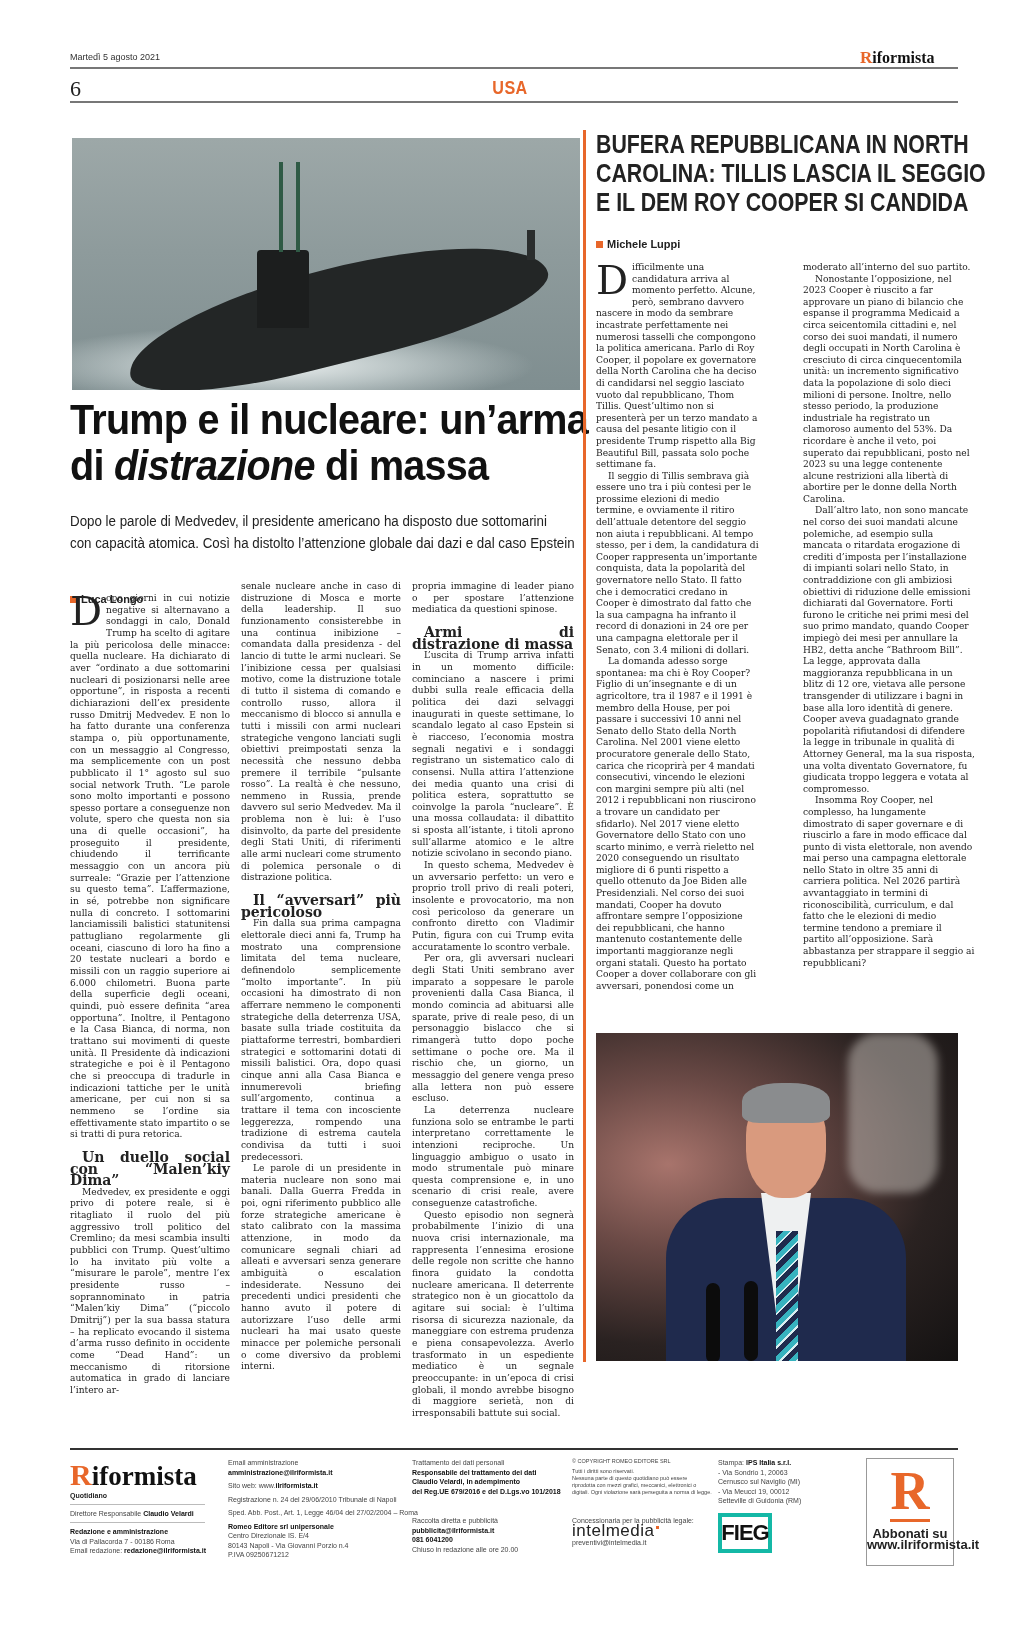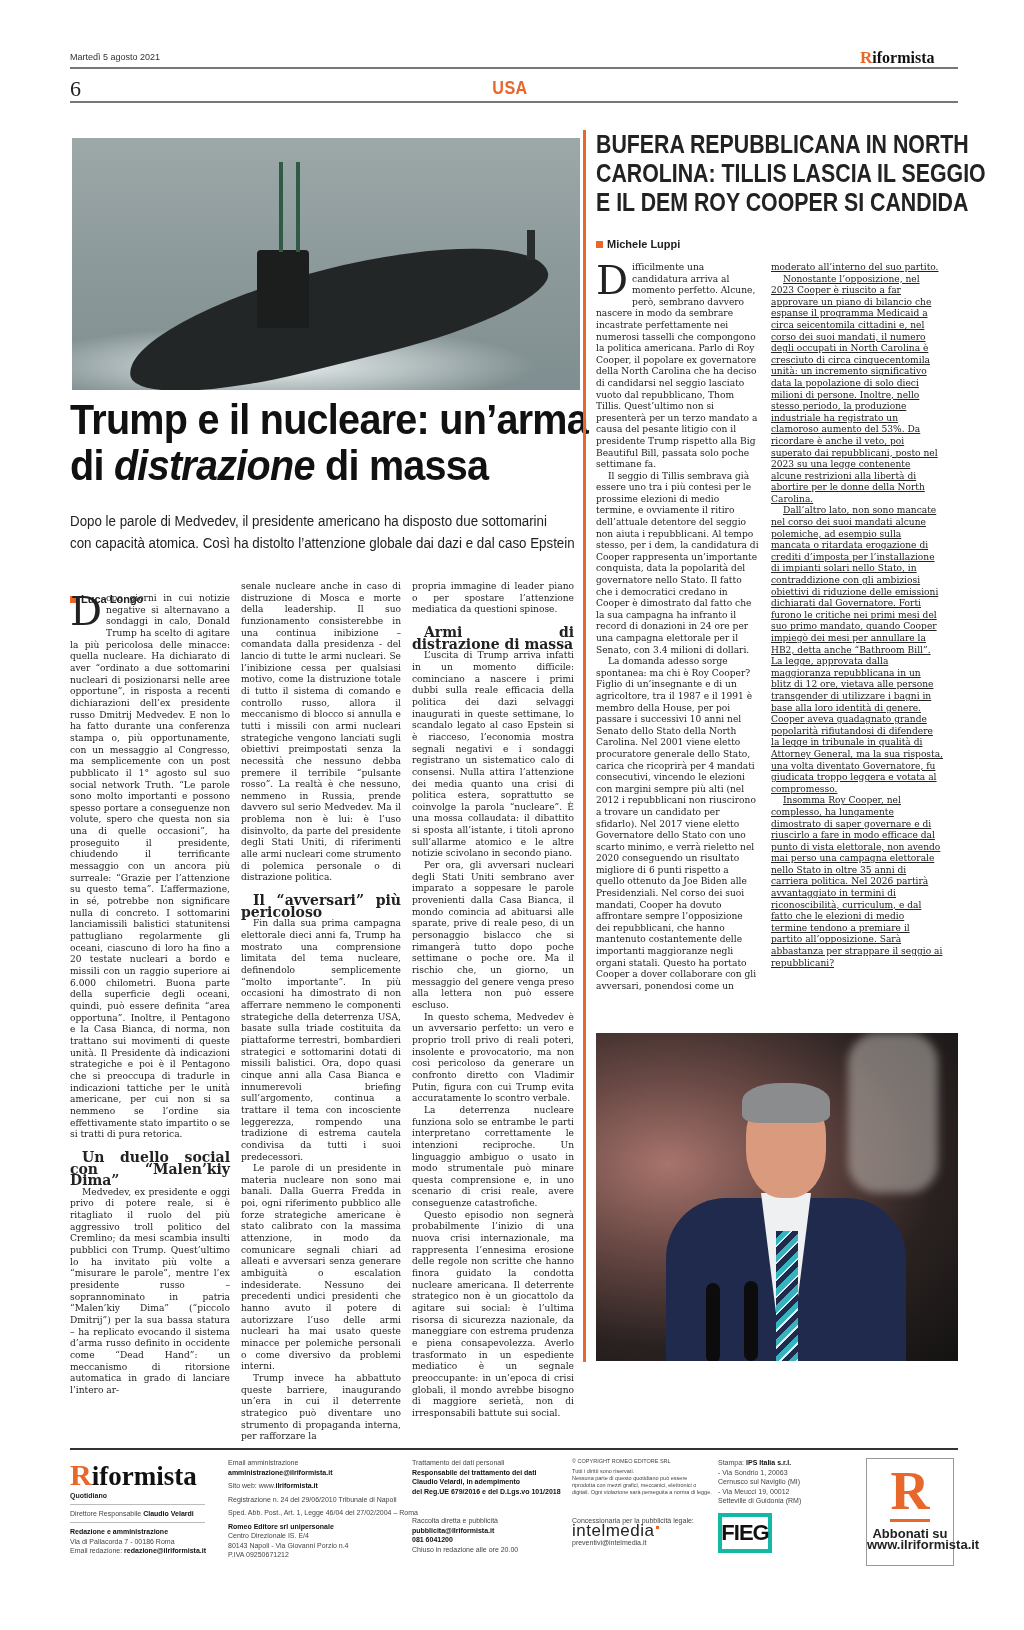--- a/index.html
+++ b/index.html
@@ -112,50 +112,49 @@
   <p class="first"><span class="dropcap">D</span><span>opo giorni in cui notizie negative si alternavano a sondaggi in calo, Donald Trump ha scelto di agitare la più pericolosa delle minacce: quella nucleare. Ha dichiarato di aver “ordinato a due sottomarini nucleari di posizionarsi nelle aree opportune”, in risposta a recenti dichiarazioni dell’ex presidente russo Dmitrij Medvedev. E non lo ha fatto durante una conferenza stampa o, più opportunamente, con un messaggio al Congresso, ma semplicemente con un post pubblicato il 1° agosto sul suo social network Truth. “Le parole sono molto importanti e possono spesso portare a conseguenze non volute, spero che questa non sia una di quelle occasioni”, ha proseguito il presidente, chiudendo il terrificante messaggio con un ancora più surreale: “Grazie per l’attenzione su questo tema”. L’affermazione, in sé, potrebbe non significare nulla di concreto. I sottomarini lanciamissili balistici statunitensi pattugliano regolarmente gli oceani, ciascuno di loro ha fino a 20 testate nucleari a bordo e missili con un raggio superiore ai 6.000 chilometri. Buona parte della superficie degli oceani, quindi, può essere definita “area opportuna”. Inoltre, il Pentagono e la Casa Bianca, di norma, non trattano sui movimenti di queste unità. Il Presidente dà indicazioni strategiche e poi è il Pentagono che si preoccupa di tradurle in indicazioni tattiche per le unità americane, per cui non si sa nemmeno se l’ordine sia effettivamente stato impartito o se si tratti di pura retorica.</span></p>
   <h4>Un duello social con “Malen’kiy Dima”</h4>
   <p>Medvedev, ex presidente e oggi privo di potere reale, si è ritagliato il ruolo del più aggressivo troll politico del Cremlino; da mesi scambia insulti pubblici con Trump. Quest’ultimo lo ha invitato più volte a “misurare le parole”, mentre l’ex presidente russo – soprannominato in patria “Malen’kiy Dima” (“piccolo Dmitrij”) per la sua bassa statura – ha replicato evocando il sistema d’arma russo definito in occidente come “Dead Hand”: un meccanismo di ritorsione automatica in grado di lanciare l’intero ar-</p>
 </div>
 
 <div class="col" style="left:241px; top:581px; width:160px;">
   <p class="first">senale nucleare anche in caso di distruzione di Mosca e morte della leadership. Il suo funzionamento consisterebbe in una continua inibizione – comandata dalla presidenza - del lancio di tutte le armi nucleari. Se l’inibizione cessa per qualsiasi motivo, come la distruzione totale di tutto il sistema di comando e controllo russo, allora il meccanismo di blocco si annulla e tutti i missili con armi nucleari strategiche vengono lanciati sugli obiettivi preimpostati senza la necessità che nessuno debba premere il terribile “pulsante rosso”. La realtà è che nessuno, nemmeno in Russia, prende davvero sul serio Medvedev. Ma il problema non è lui: è l’uso disinvolto, da parte del presidente degli Stati Uniti, di riferimenti alle armi nucleari come strumento di polemica personale o di distrazione politica.</p>
   <h4>Il “avversari” più pericoloso</h4>
   <p>Fin dalla sua prima campagna elettorale dieci anni fa, Trump ha mostrato una comprensione limitata del tema nucleare, definendolo semplicemente “molto importante”. In più occasioni ha dimostrato di non afferrare nemmeno le componenti strategiche della deterrenza USA, basate sulla triade costituita da piattaforme terrestri, bombardieri strategici e sottomarini dotati di missili balistici. Ora, dopo quasi cinque anni alla Casa Bianca e innumerevoli briefing sull’argomento, continua a trattare il tema con incosciente leggerezza, rompendo una tradizione di estrema cautela condivisa da tutti i suoi predecessori.</p>
   <p>Le parole di un presidente in materia nucleare non sono mai banali. Dalla Guerra Fredda in poi, ogni riferimento pubblico alle forze strategiche americane è stato calibrato con la massima attenzione, in modo da comunicare segnali chiari ad alleati e avversari senza generare ambiguità o escalation indesiderate. Nessuno dei precedenti undici presidenti che hanno avuto il potere di autorizzare l’uso delle armi nucleari ha mai usato queste minacce per polemiche personali o come diversivo da problemi interni.</p>
-  <p>Trump invece ha abbattuto queste barriere, inaugurando un’era in cui il deterrente strategico può diventare uno strumento di propaganda interna, per rafforzare la</p>
 </div>
 
 <div class="col" style="left:412px; top:581px; width:162px;">
   <p class="first">propria immagine di leader piano o per spostare l’attenzione mediatica da questioni spinose.</p>
   <h4>Armi di distrazione di massa</h4>
   <p>L’uscita di Trump arriva infatti in un momento difficile: cominciano a nascere i primi dubbi sulla reale efficacia della politica dei dazi selvaggi inaugurati in queste settimane, lo scandalo legato al caso Epstein si è riacceso, l’economia mostra segnali negativi e i sondaggi registrano un sistematico calo di consensi. Nulla attira l’attenzione dei media quanto una crisi di politica estera, soprattutto se coinvolge la parola “nucleare”. È una mossa collaudata: il dibattito si sposta all’istante, i titoli aprono sull’allarme atomico e le altre notizie scivolano in secondo piano.</p>
+  <p>In questo schema, Medvedev è un avversario perfetto: un vero e proprio troll privo di reali poteri, insolente e provocatorio, ma non così pericoloso da generare un confronto diretto con Vladimir Putin, figura con cui Trump evita accuratamente lo scontro verbale.</p>
   <p>Per ora, gli avversari nucleari degli Stati Uniti sembrano aver imparato a soppesare le parole provenienti dalla Casa Bianca, il mondo comincia ad abituarsi alle sparate, prive di reale peso, di un personaggio bislacco che si rimangerà tutto dopo poche settimane o poche ore. Ma il rischio che, un giorno, un messaggio del genere venga preso alla lettera non può essere escluso.</p>
-  <p>In questo schema, Medvedev è un avversario perfetto: un vero e proprio troll privo di reali poteri, insolente e provocatorio, ma non così pericoloso da generare un confronto diretto con Vladimir Putin, figura con cui Trump evita accuratamente lo scontro verbale.</p>
   <p>La deterrenza nucleare funziona solo se entrambe le parti interpretano correttamente le intenzioni reciproche. Un linguaggio ambiguo o usato in modo strumentale può minare questa comprensione e, in uno scenario di crisi reale, avere conseguenze catastrofiche.</p>
   <p>Questo episodio non segnerà probabilmente l’inizio di una nuova crisi internazionale, ma rappresenta l’ennesima erosione delle regole non scritte che hanno finora guidato la condotta nucleare americana. Il deterrente strategico non è un giocattolo da agitare sui social: è l’ultima risorsa di sicurezza nazionale, da maneggiare con estrema prudenza e piena consapevolezza. Averlo trasformato in un espediente mediatico è un segnale preoccupante: in un’epoca di crisi globali, il mondo avrebbe bisogno di maggiore serietà, non di irresponsabili battute sui social.</p>
 </div>
 
 <div class="abs orange-rule"></div>
 <h2 class="abs side-head">
   <span>BUFERA REPUBBLICANA IN NORTH</span><br>
   <span>CAROLINA: TILLIS LASCIA IL SEGGIO</span><br>
   <span>E IL DEM ROY COOPER SI CANDIDA</span>
 </h2>
 <div class="abs byline" style="left:596px; top:238px;">
   <span class="sq"></span><span>Michele Luppi</span>
 </div>
 
 <div class="col col-right" style="left:596px; top:262px; width:163px;">
   <p class="first"><span class="dropcap">D</span><span>ifficilmente una candidatura arriva al momento perfetto. Alcune, però, sembrano davvero nascere in modo da sembrare incastrate perfettamente nei numerosi tasselli che compongono la politica americana. Parlo di Roy Cooper, il popolare ex governatore della North Carolina che ha deciso di candidarsi nel seggio lasciato vuoto dal repubblicano, Thom Tillis. Quest’ultimo non si presenterà per un terzo mandato a causa del pesante litigio con il presidente Trump rispetto alla Big Beautiful Bill, passata solo poche settimane fa.</span></p>
   <p>Il seggio di Tillis sembrava già essere uno tra i più contesi per le prossime elezioni di medio termine, e ovviamente il ritiro dell’attuale detentore del seggio non aiuta i repubblicani. Al tempo stesso, per i dem, la candidatura di Cooper rappresenta un’importante conquista, data la popolarità del governatore nello Stato. Il fatto che i democratici credano in Cooper è dimostrato dal fatto che la sua campagna ha infranto il record di donazioni in 24 ore per una campagna elettorale per il Senato, con 3.4 milioni di dollari.</p>
   <p>La domanda adesso sorge spontanea: ma chi è Roy Cooper? Figlio di un’insegnante e di un agricoltore, tra il 1987 e il 1991 è membro della House, per poi passare i successivi 10 anni nel Senato dello Stato della North Carolina. Nel 2001 viene eletto procuratore generale dello Stato, carica che ricoprirà per 4 mandati consecutivi, vincendo le elezioni con margini sempre più alti (nel 2012 i repubblicani non riuscirono a trovare un candidato per sfidarlo). Nel 2017 viene eletto Governatore dello Stato con uno scarto minimo, e verrà rieletto nel 2020 conseguendo un risultato migliore di 6 punti rispetto a quello ottenuto da Joe Biden alle Presidenziali. Nel corso dei suoi mandati, Cooper ha dovuto affrontare sempre l’opposizione dei repubblicani, che hanno mantenuto costantemente delle importanti maggioranze negli organi statali. Questo ha portato Cooper a dover collaborare con gli avversari, ponendosi come un</p>
 </div>
 
-<div class="col col-right" style="left:771px; top:262px; width:172px;text-decoration:underline;">
+<div class="col col-right" style="left:803px; top:262px; width:172px;">
   <p class="first">moderato all’interno del suo partito.</p>
   <p>Nonostante l’opposizione, nel 2023 Cooper è riuscito a far approvare un piano di bilancio che espanse il programma Medicaid a circa seicentomila cittadini e, nel corso dei suoi mandati, il numero degli occupati in North Carolina è cresciuto di circa cinquecentomila unità: un incremento significativo data la popolazione di solo dieci milioni di persone. Inoltre, nello stesso periodo, la produzione industriale ha registrato un clamoroso aumento del 53%. Da ricordare è anche il veto, poi superato dai repubblicani, posto nel 2023 su una legge contenente alcune restrizioni alla libertà di abortire per le donne della North Carolina.</p>
   <p>Dall’altro lato, non sono mancate nel corso dei suoi mandati alcune polemiche, ad esempio sulla mancata o ritardata erogazione di crediti d’imposta per l’installazione di impianti solari nello Stato, in contraddizione con gli ambiziosi obiettivi di riduzione delle emissioni dichiarati dal Governatore. Forti furono le critiche nei primi mesi del suo primo mandato, quando Cooper impiegò dei mesi per annullare la HB2, detta anche “Bathroom Bill”. La legge, approvata dalla maggioranza repubblicana in un blitz di 12 ore, vietava alle persone transgender di utilizzare i bagni in base alla loro identità di genere. Cooper aveva guadagnato grande popolarità rifiutandosi di difendere la legge in tribunale in qualità di Attorney General, ma la sua risposta, una volta diventato Governatore, fu giudicata troppo leggera e votata al compromesso.</p>
   <p>Insomma Roy Cooper, nel complesso, ha lungamente dimostrato di saper governare e di riuscirlo a fare in modo efficace dal punto di vista elettorale, non avendo mai perso una campagna elettorale nello Stato in oltre 35 anni di carriera politica. Nel 2026 partirà avvantaggiato in termini di riconoscibilità, curriculum, e dal fatto che le elezioni di medio termine tendono a premiare il partito all’opposizione. Sarà abbastanza per strappare il seggio ai repubblicani?</p>
 </div>
 
 <div class="abs photo-cooper" aria-label="roy-cooper-smiling-at-podium">
   <div class="bg2"></div>
   <div class="suit"></div>
   <div class="shirt"></div>

